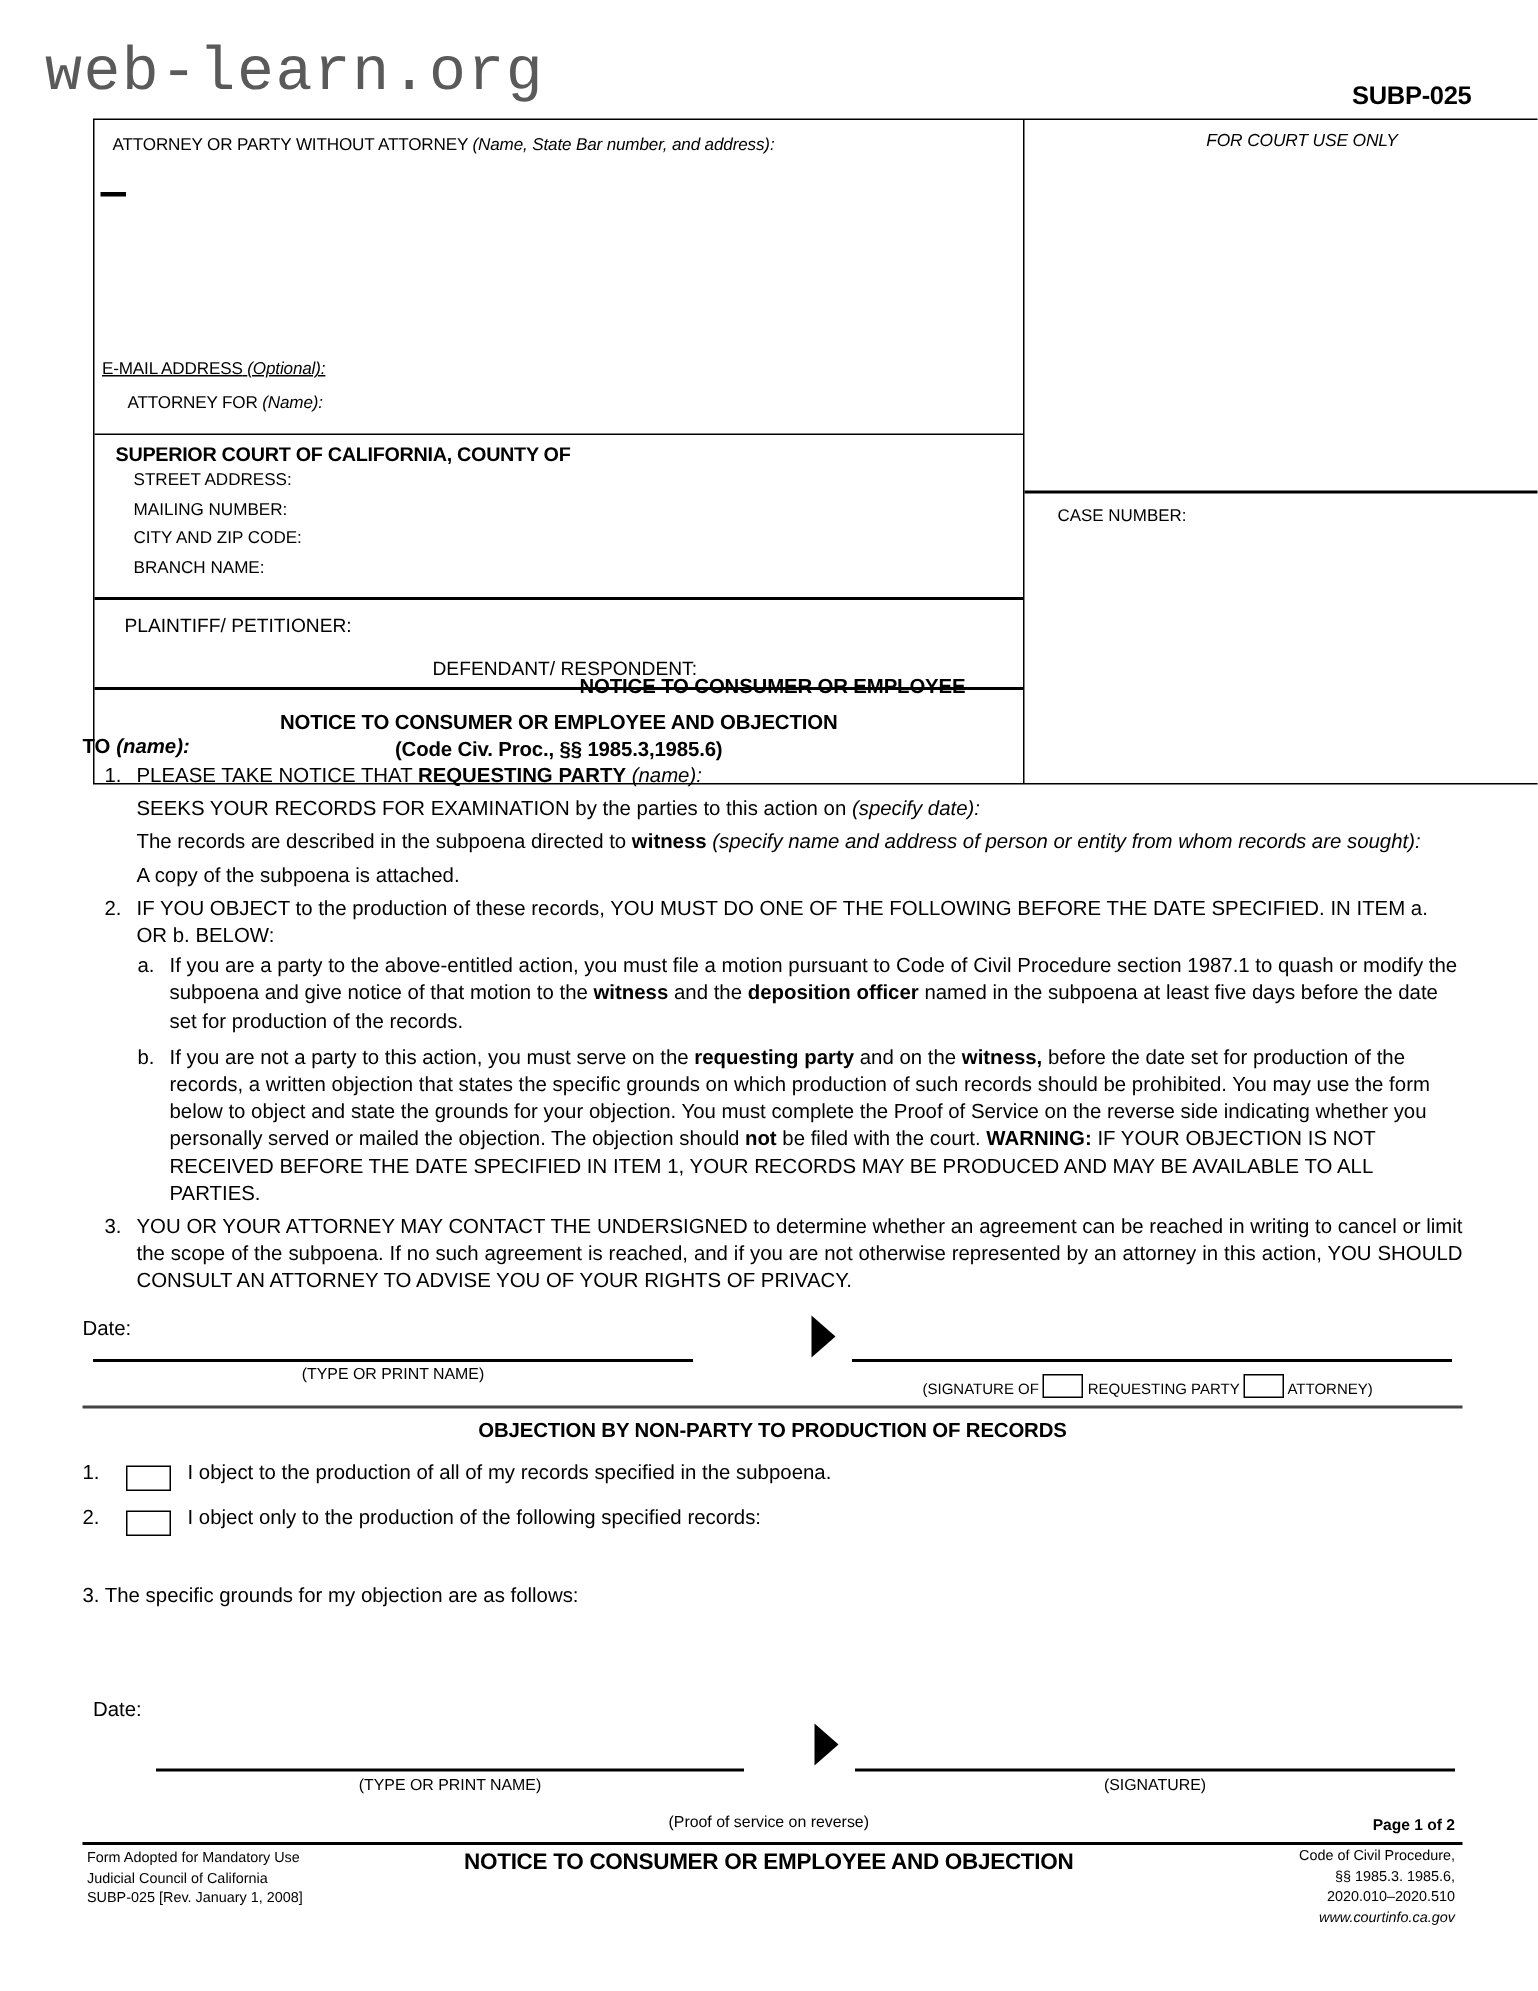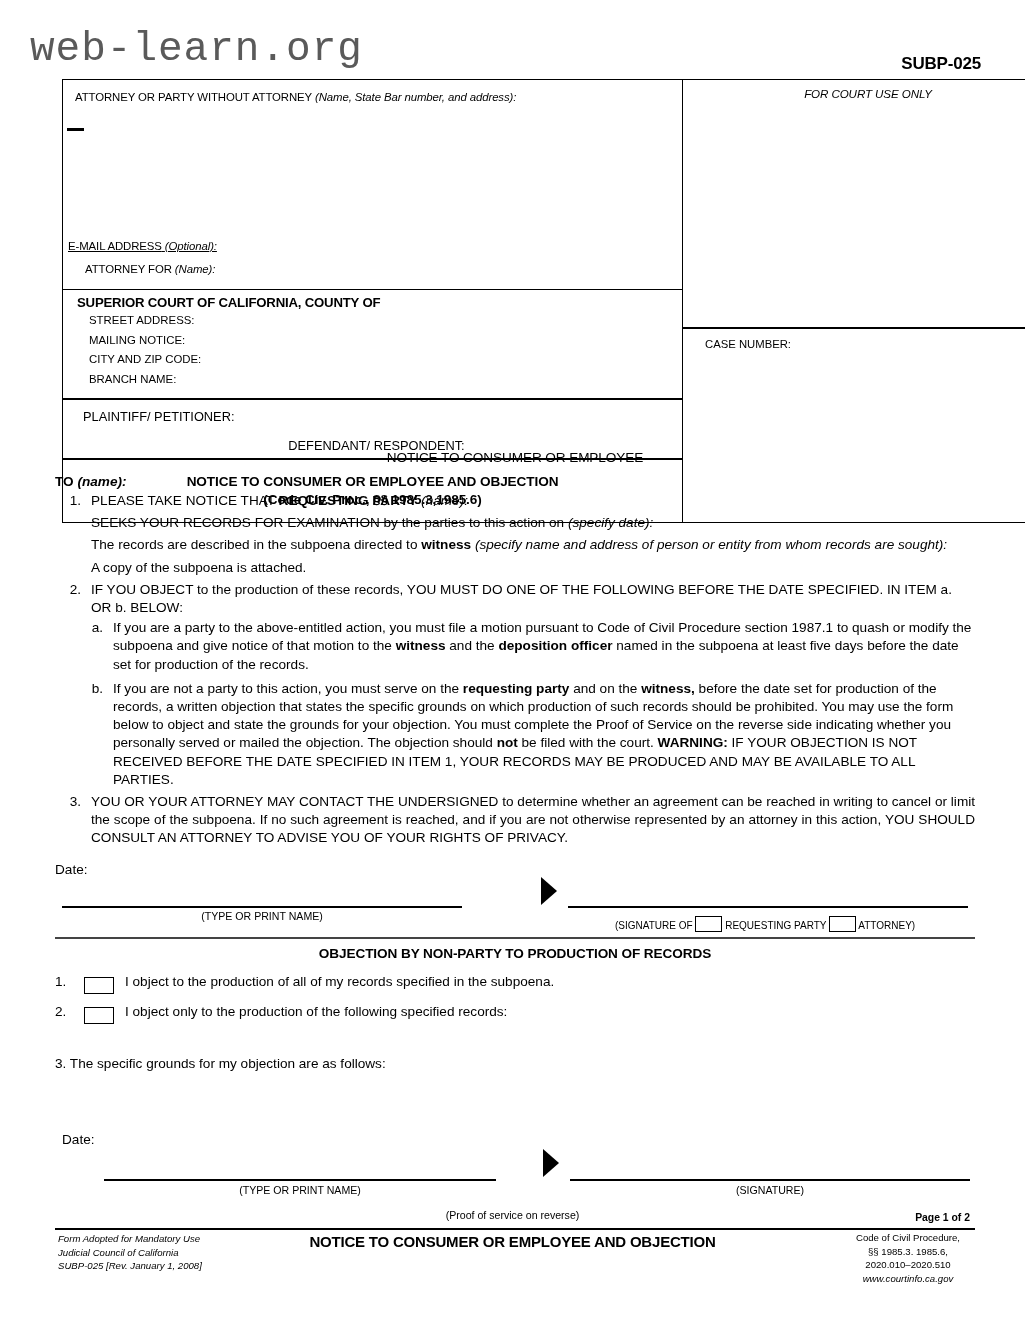--- a/index.html
+++ b/index.html
@@ -93,22 +93,22 @@
   }
   .doc-title {
     text-align: center; font-weight: bold; font-size: 13.6px; line-height: 1.32;
     letter-spacing: -0.1px;
   }
 
   
   .body-sec { position: absolute; left: 55px; top: 450px; width: 920px; }
 
   .center-head {
-    text-align: center; font-weight: normal; font-size: 13.6px;
-    letter-spacing: -0.1px; margin-bottom: 9px;
+    text-align: center; font-weight: bold; font-size: 13.6px;
+    letter-spacing: -0.1px; margin-bottom: 25px;
   }
   .to-line { font-size: 13.6px; font-weight: bold; margin-bottom: 3px; }
   .to-line i { font-style: italic; }
 
   .item { position: relative; font-size: 13.6px; line-height: 1.34; margin-bottom: 1px; }
   .item .num { position: absolute; left: 0; width: 26px; text-align: right; }
   .item .txt { margin-left: 36px; }
   .sub { position: relative; font-size: 13.6px; line-height: 1.34; }
   .sub .num { position: absolute; left: 30px; width: 18px; text-align: right; }
   .sub .txt { margin-left: 58px; }
@@ -151,21 +151,21 @@
   .obj-item .obox {
     position: absolute; left: 29px; top: 3px;
     width: 30px; height: 17px; border: 1.8px solid #000; background: #fff;
   }
   .obj-item .olbl { margin-left: 70px; }
 
   .grounds { font-size: 13.6px; }
 
   
   .foot-rule { position: absolute; height: 2px; background: #000; }
-  .foot-left { position: absolute; font-size: 9.6px; line-height: 1.42; font-style: italic; }
+  .foot-left { position: absolute; font-size: 9.6px; line-height: 1.42; }
   .foot-center { position: absolute; font-weight: bold; font-size: 15px; letter-spacing: -0.2px; }
   .foot-right { position: absolute; font-size: 9.6px; line-height: 1.42; text-align: right; }
   .foot-right .url { font-style: italic; }
   .page-of { position: absolute; font-size: 10.4px; font-weight: bold; text-align: right; }
   .por { position: absolute; font-size: 10.6px; }
 </style>
 </head>
 <body>
 
 <div class="page">
@@ -182,21 +182,21 @@
       </div>
 
 
       <div class="row-email lbl"><span>E-MAIL ADDRESS</span> <i>(Optional):</i></div>
 
       <div class="row-attyfor lbl"><span>ATTORNEY FOR</span> <i>(Name):</i></div>
 
       <div class="court-sec">
         <div class="court-title">SUPERIOR COURT OF CALIFORNIA, COUNTY OF</div>
         <div class="court-line">STREET ADDRESS:</div>
-        <div class="court-line">MAILING NOTICE:</div>
+        <div class="court-line">MAILING NUMBER:</div>
         <div class="court-line">CITY AND ZIP CODE:</div>
         <div class="court-line">BRANCH NAME:</div>
       </div>
 
       <div class="party-sec">
         <div class="party-line p1">PLAINTIFF/ PETITIONER:</div>
         <div class="party-line p2">DEFENDANT/ RESPONDENT:</div>
       </div>
 
       <div class="doc-title-sec">
@@ -305,20 +305,20 @@
   <span class="foot-rule" style="left:55px; top:1228px; width:920px;"></span>
 
   <div class="foot-left" style="left:58px; top:1232px;">
     <div>Form Adopted for Mandatory Use</div>
     <div>Judicial Council of California</div>
     <div>SUBP-025 [Rev. January 1, 2008]</div>
   </div>
 
   <div class="foot-center" style="left:0; top:1233px; width:1025px; text-align:center;">NOTICE TO CONSUMER OR EMPLOYEE AND OBJECTION</div>
 
-  <div class="foot-right" style="right:65px; top:1231px;text-align:center;">
+  <div class="foot-right" style="right:55px; top:1231px;">
     <div>Code of Civil Procedure,</div>
     <div>§§ 1985.3. 1985.6,</div>
     <div>2020.010–2020.510</div>
     <div class="url">www.courtinfo.ca.gov</div>
   </div>
 
 </div>
 
 </body></html>

